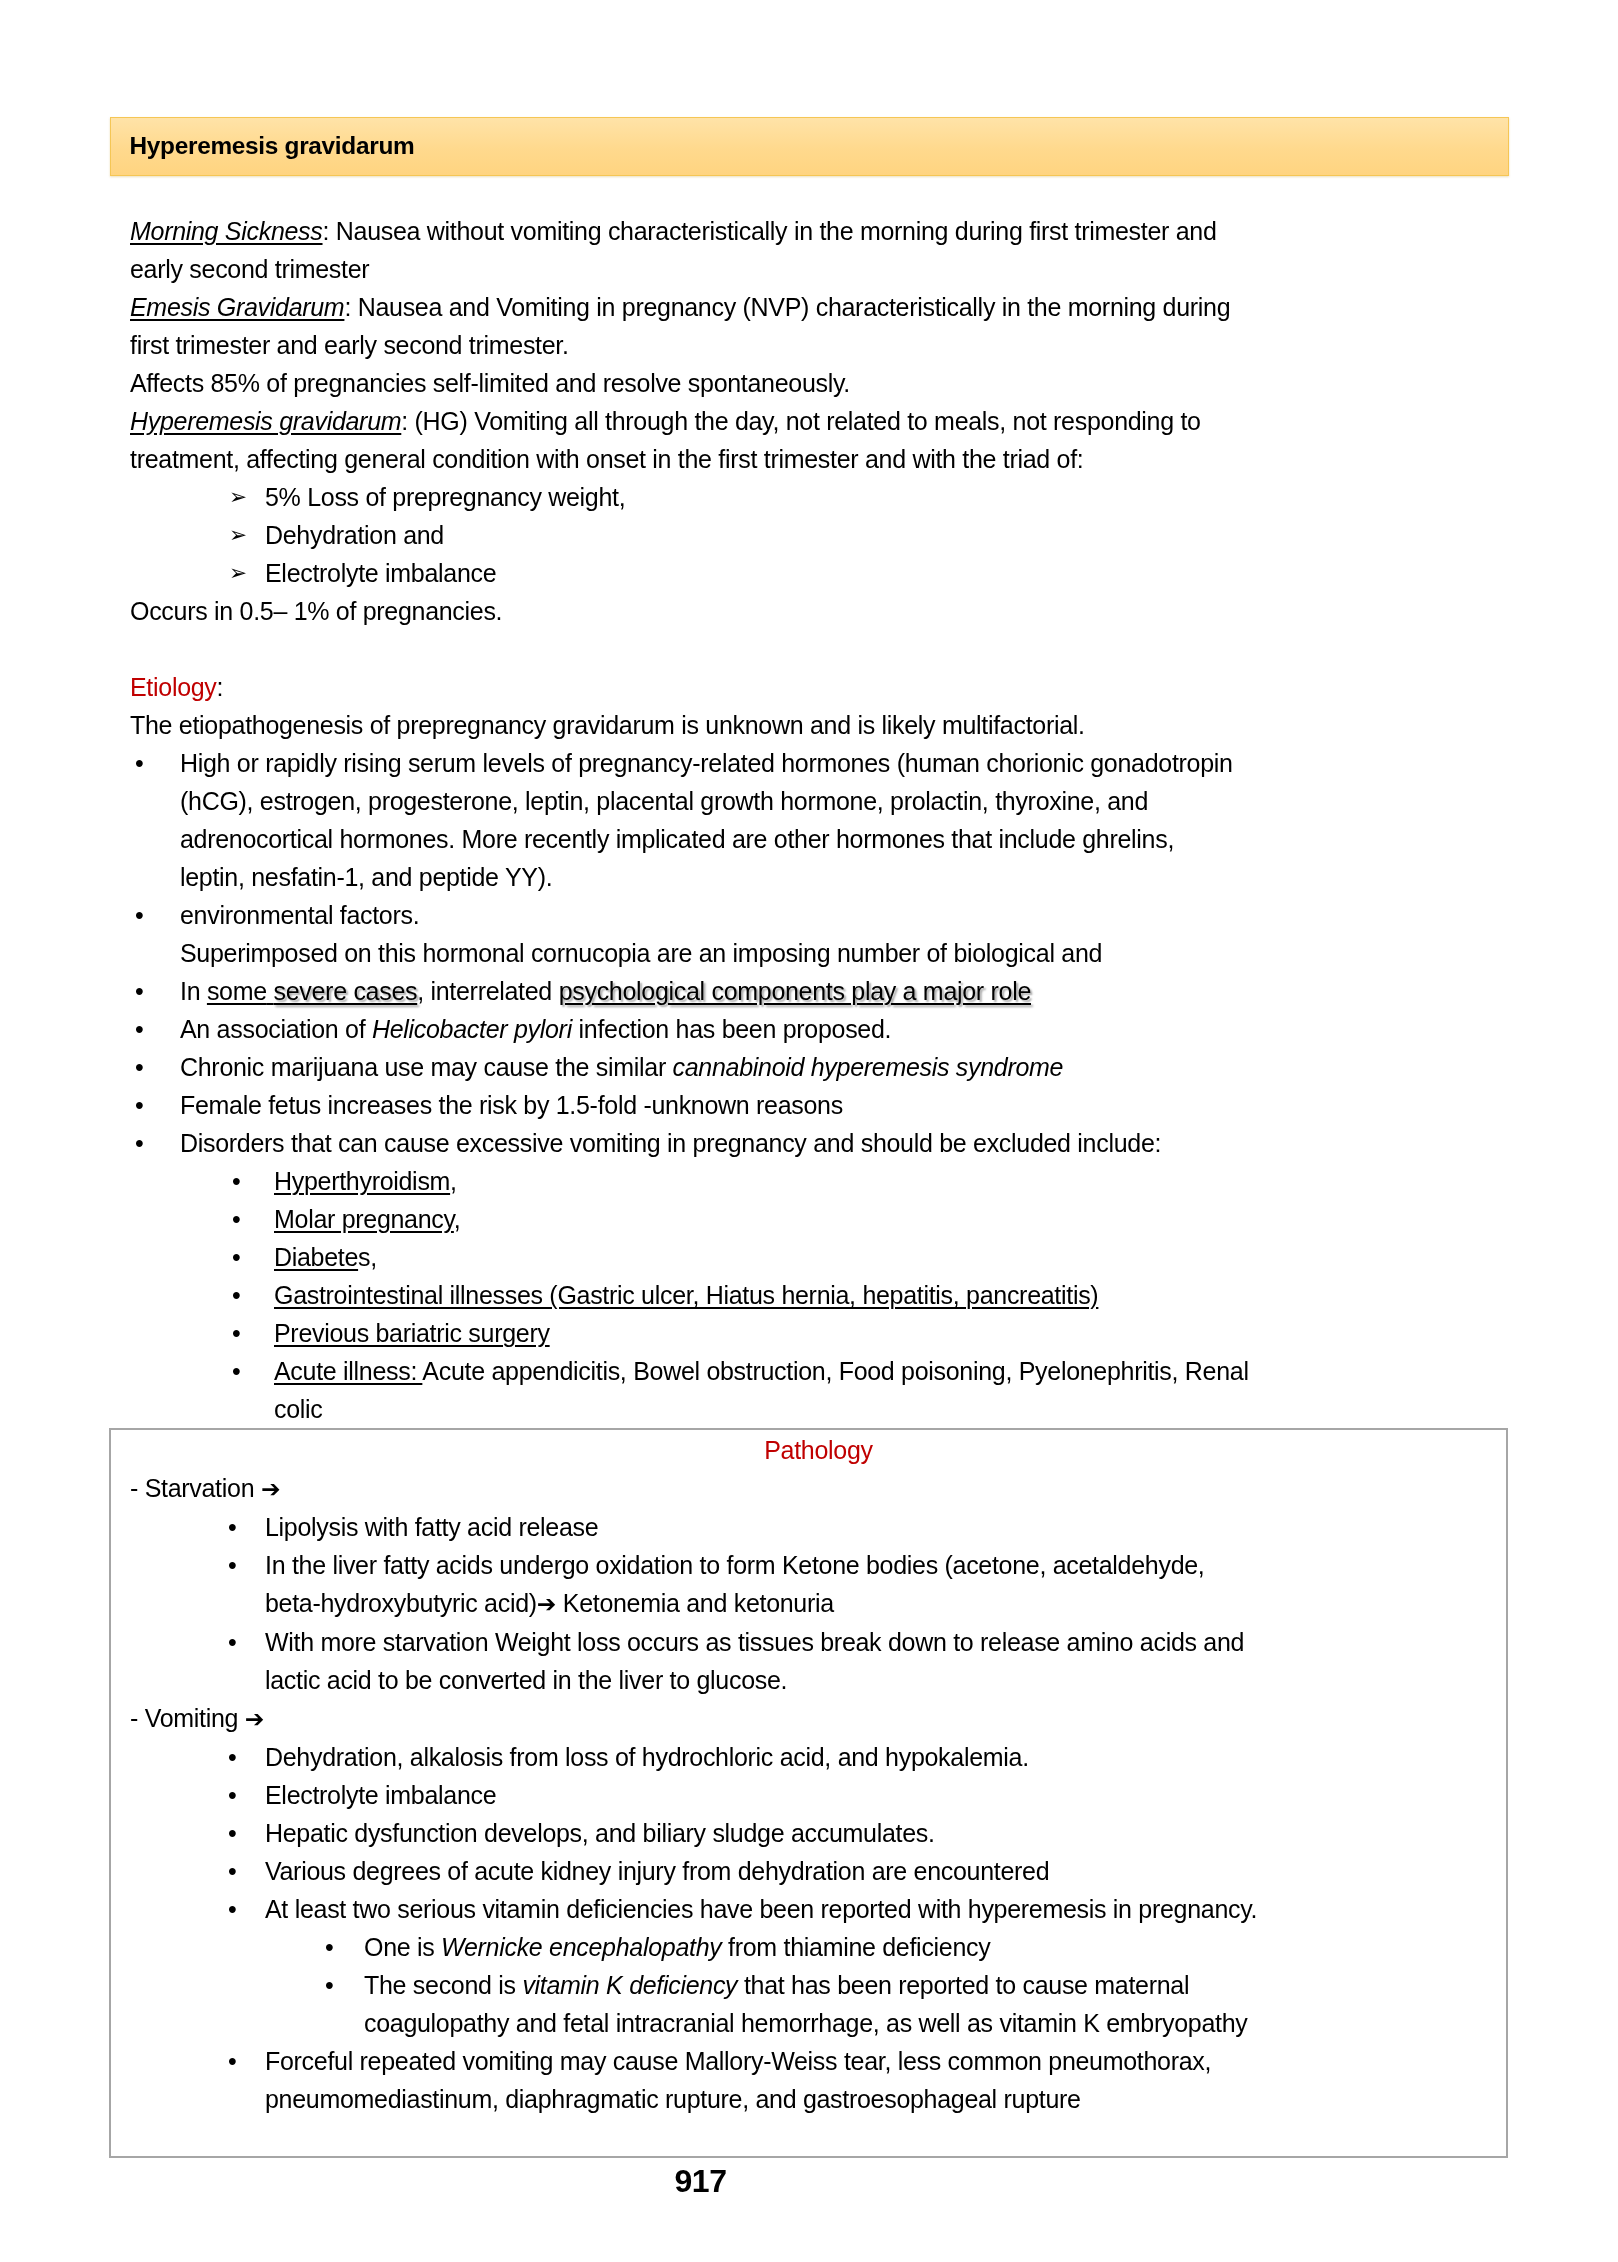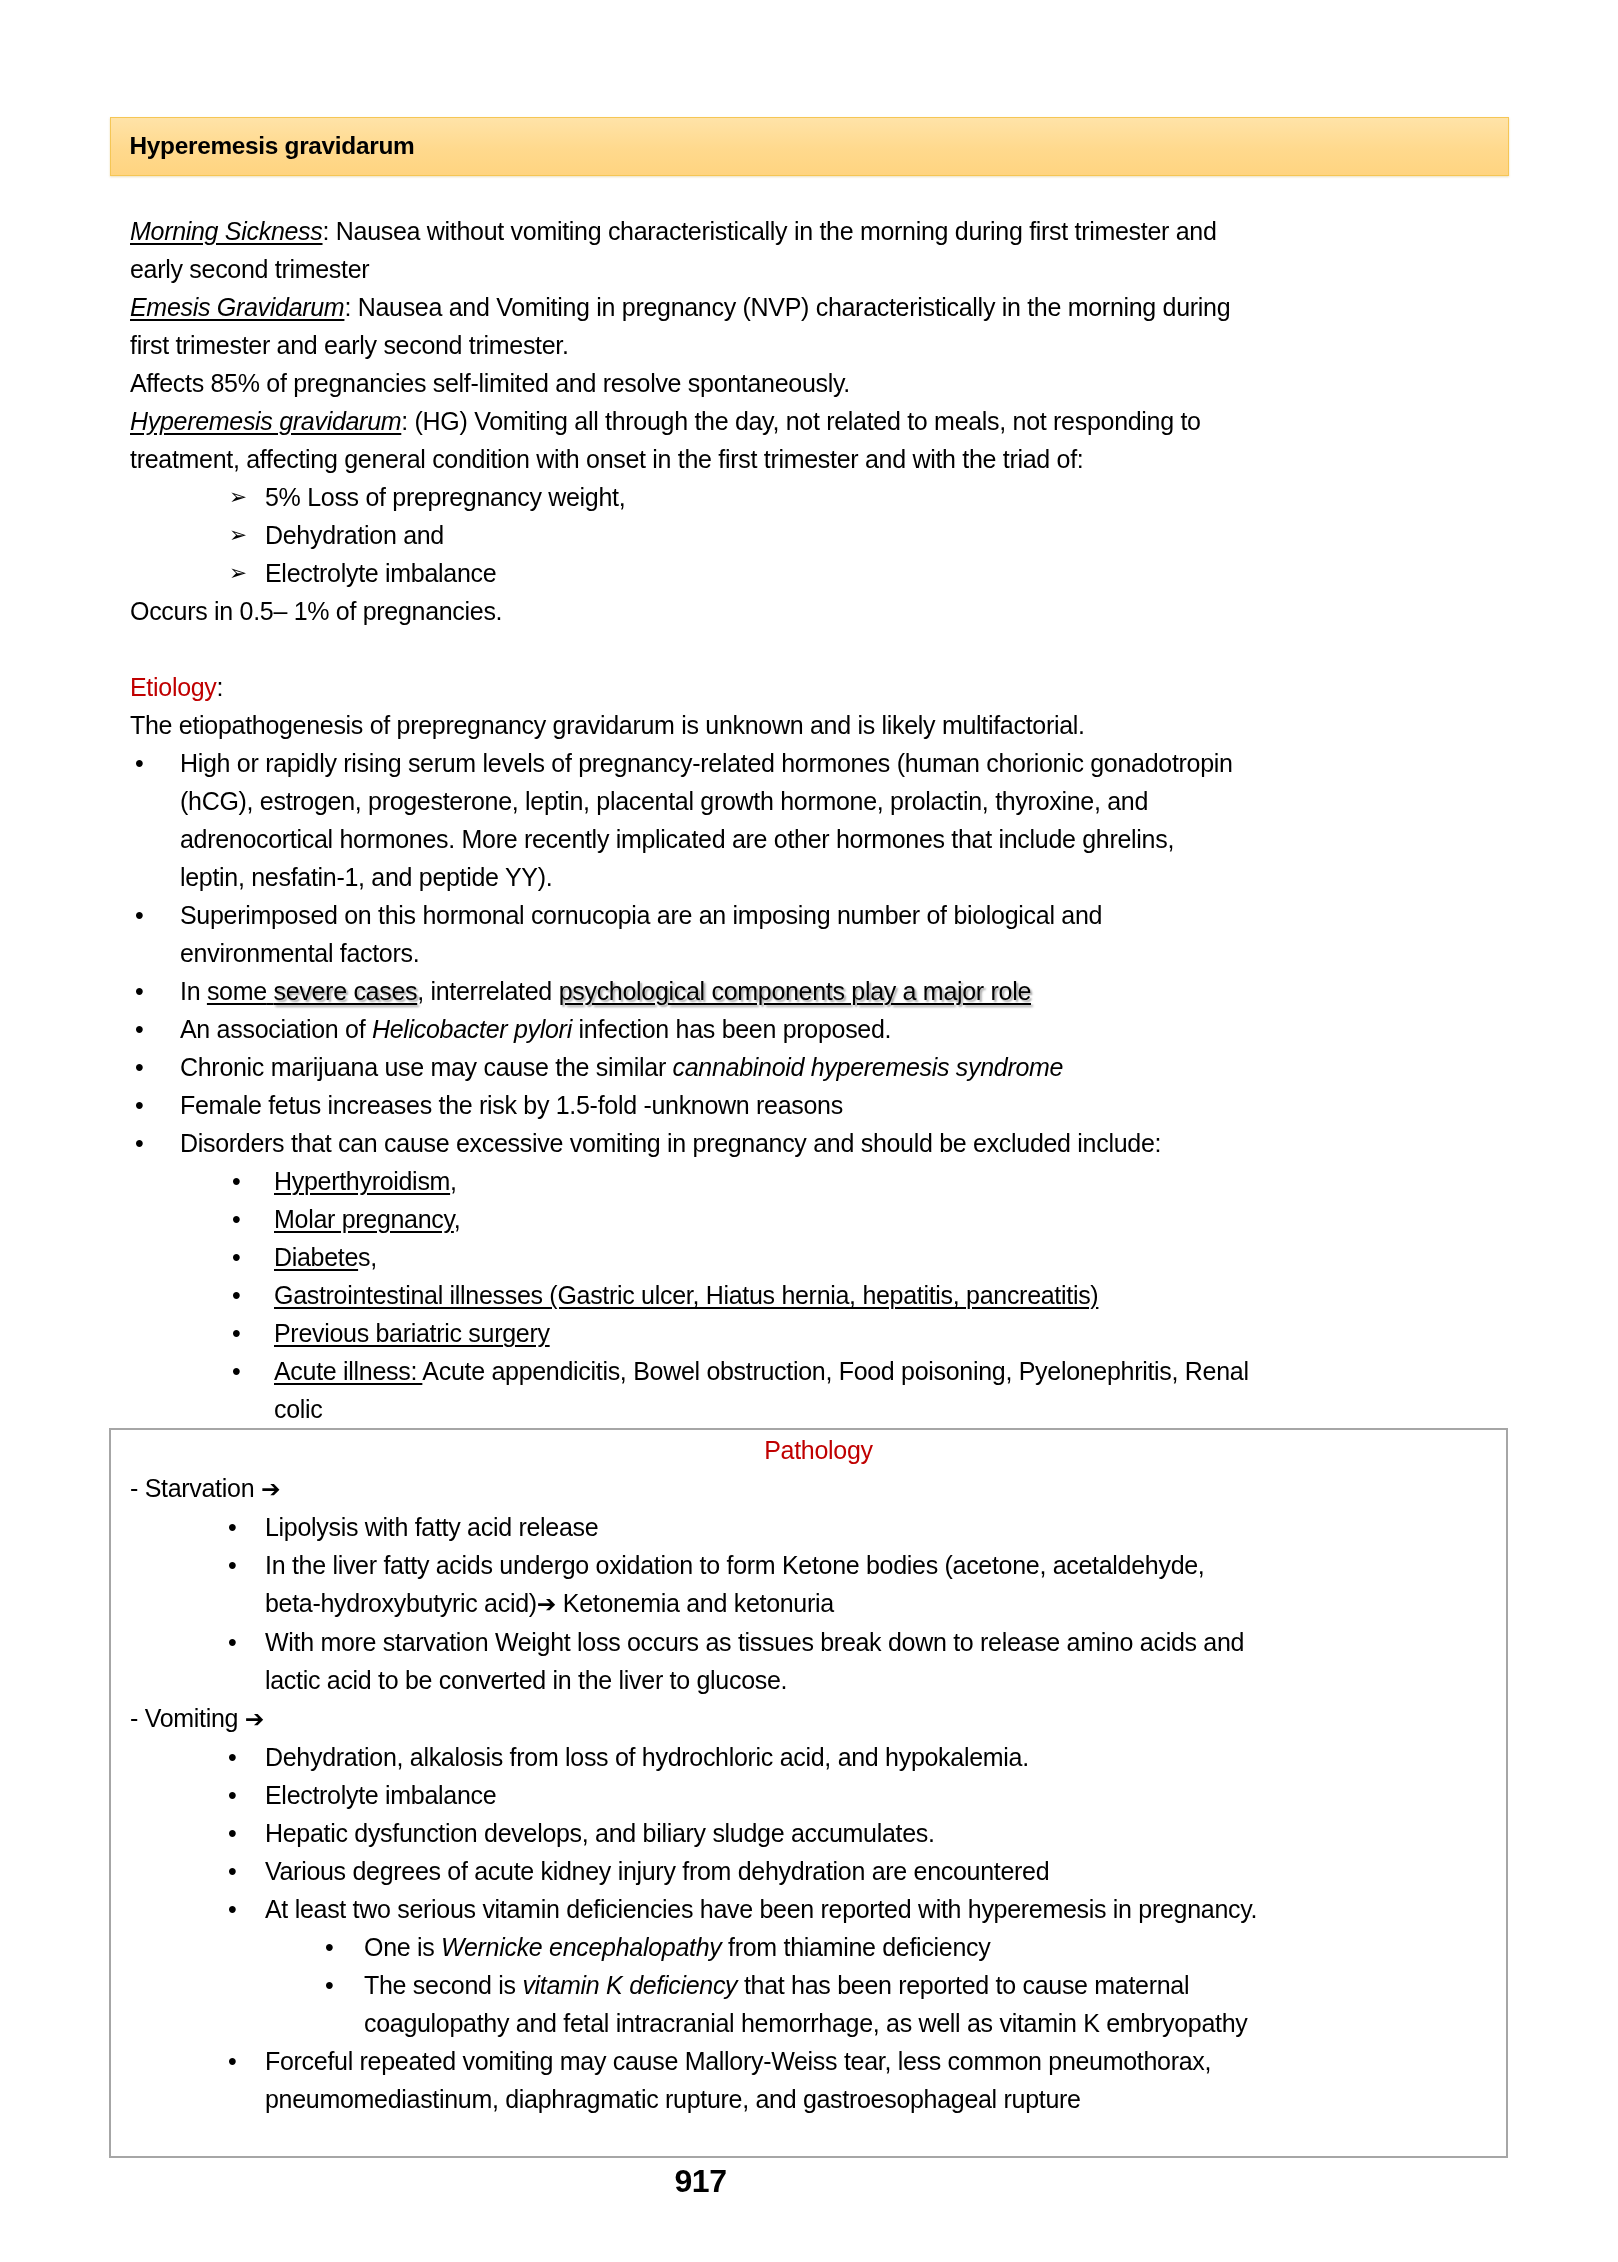--- a/index.html
+++ b/index.html
@@ -106,22 +106,22 @@
   <div class="b1">
     <span class="dot">•</span>
     <div class="line">High or rapidly rising serum levels of pregnancy-related hormones (human chorionic gonadotropin</div>
     <div class="line">(hCG), estrogen, progesterone, leptin, placental growth hormone, prolactin, thyroxine, and</div>
     <div class="line">adrenocortical hormones. More recently implicated are other hormones that include ghrelins,</div>
     <div class="line">leptin, nesfatin-1, and peptide YY).</div>
   </div>
 
   <div class="b1">
     <span class="dot">•</span>
+    <div class="line">environmental factors.</div>
     <div class="line">Superimposed on this hormonal cornucopia are an imposing number of biological and</div>
-    <div class="line">environmental factors.</div>
   </div>
 
   <div class="b1">
     <span class="dot">•</span>
     <div class="line">
       <span>In </span><span class="u">some</span><span class="u"> </span><span class="shadow-bold">severe cases</span><span>, interrelated </span><span class="shadow-bold">psychological components play a major role</span>
     </div>
   </div>
 
   <div class="b1">

